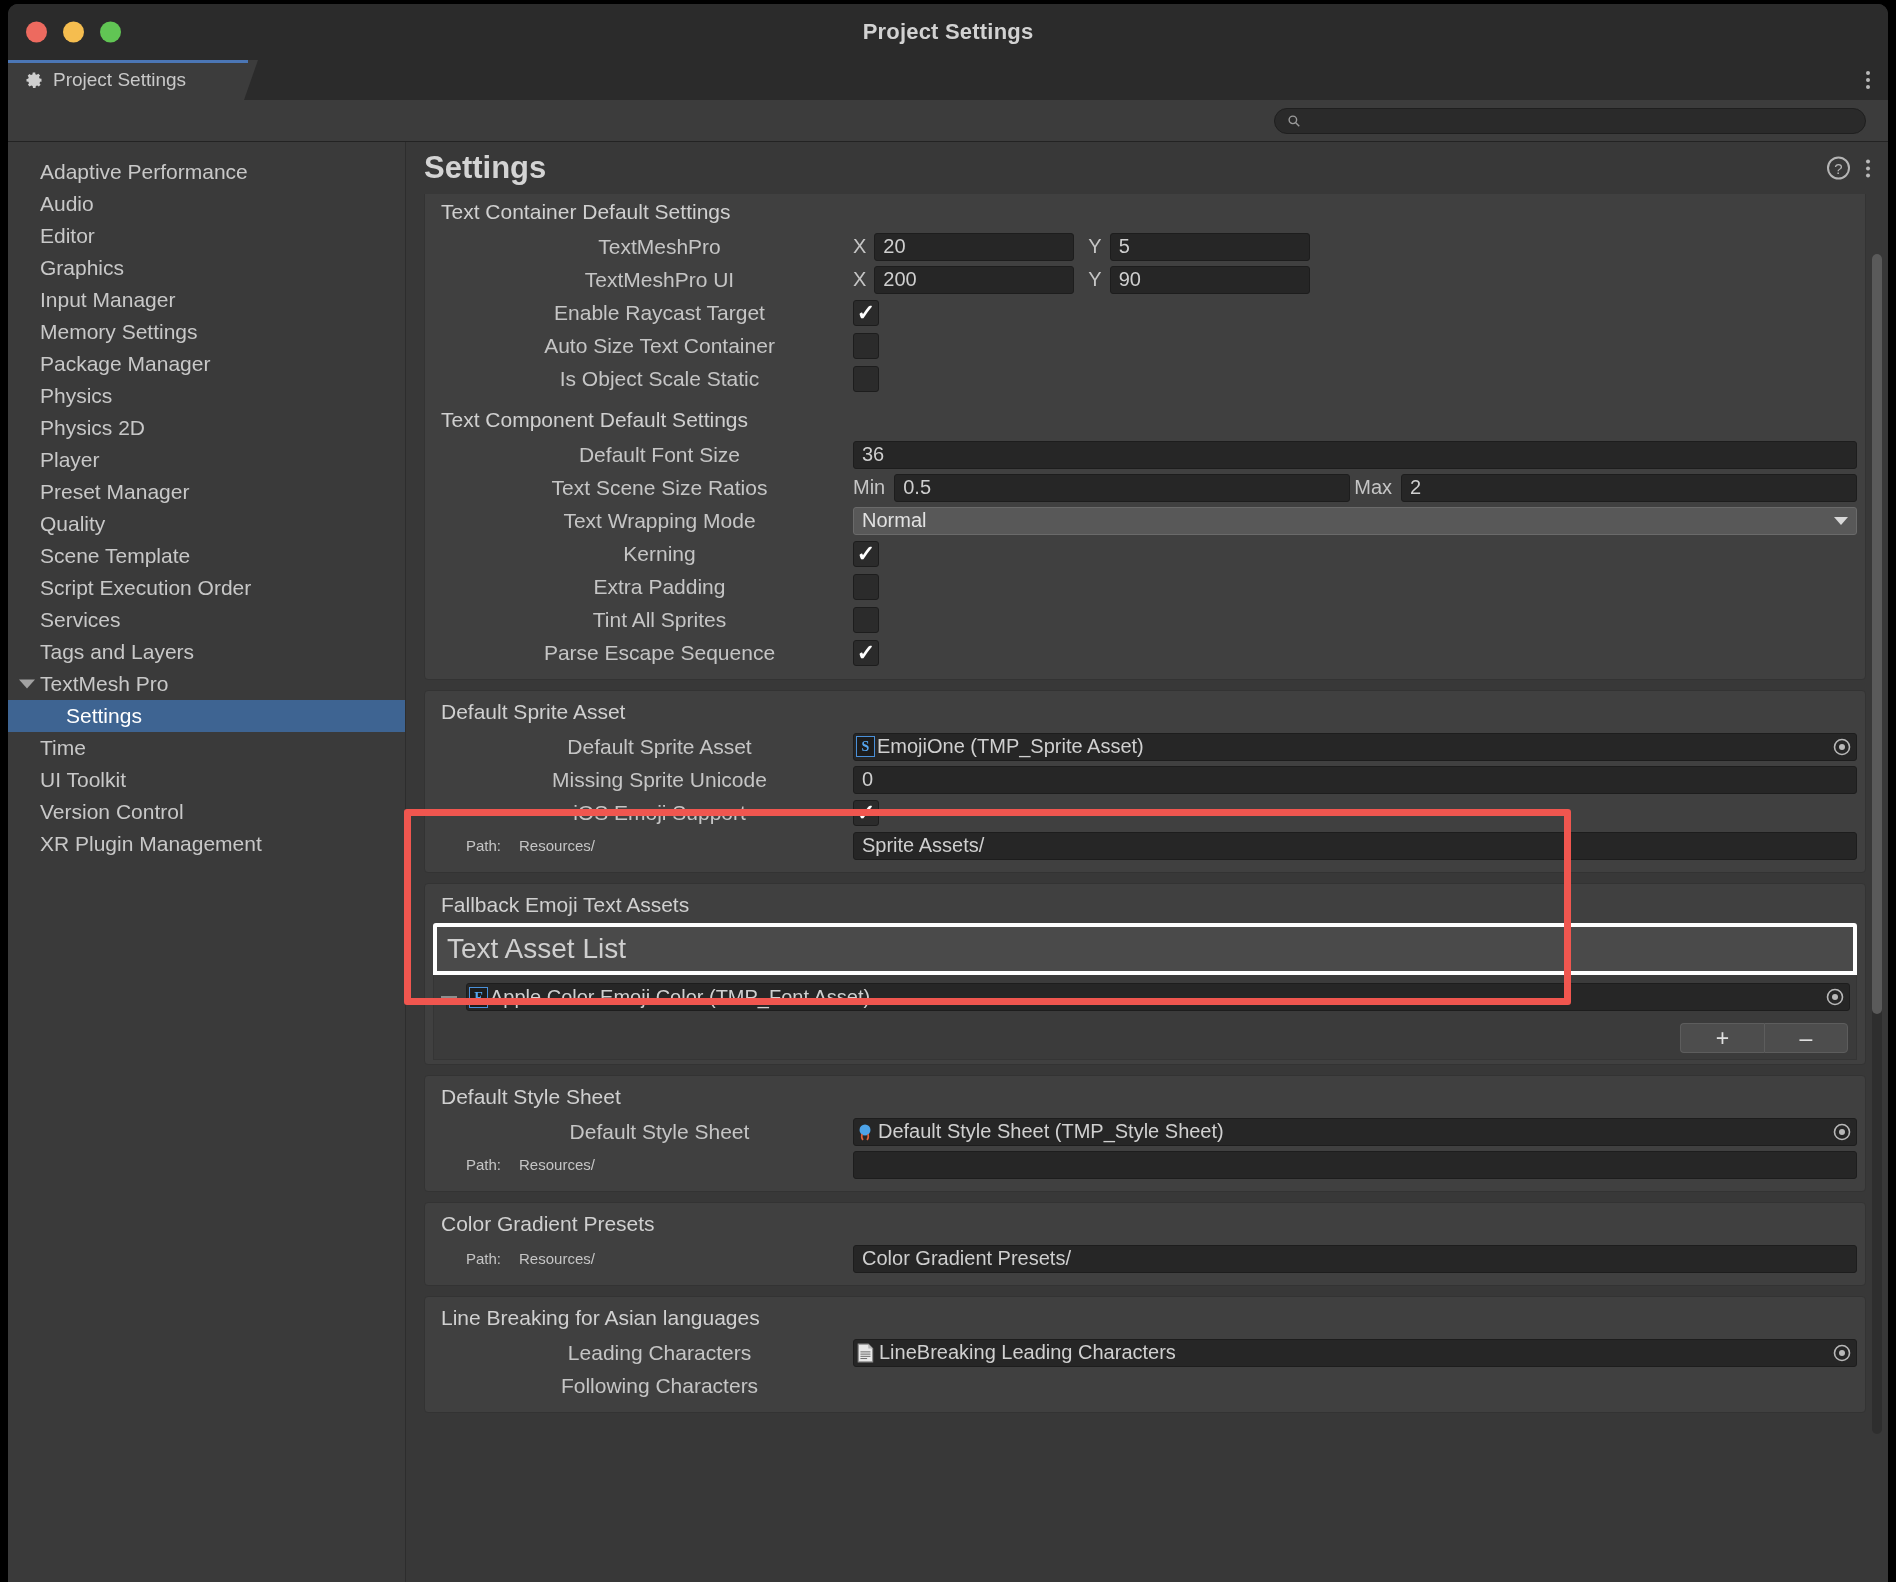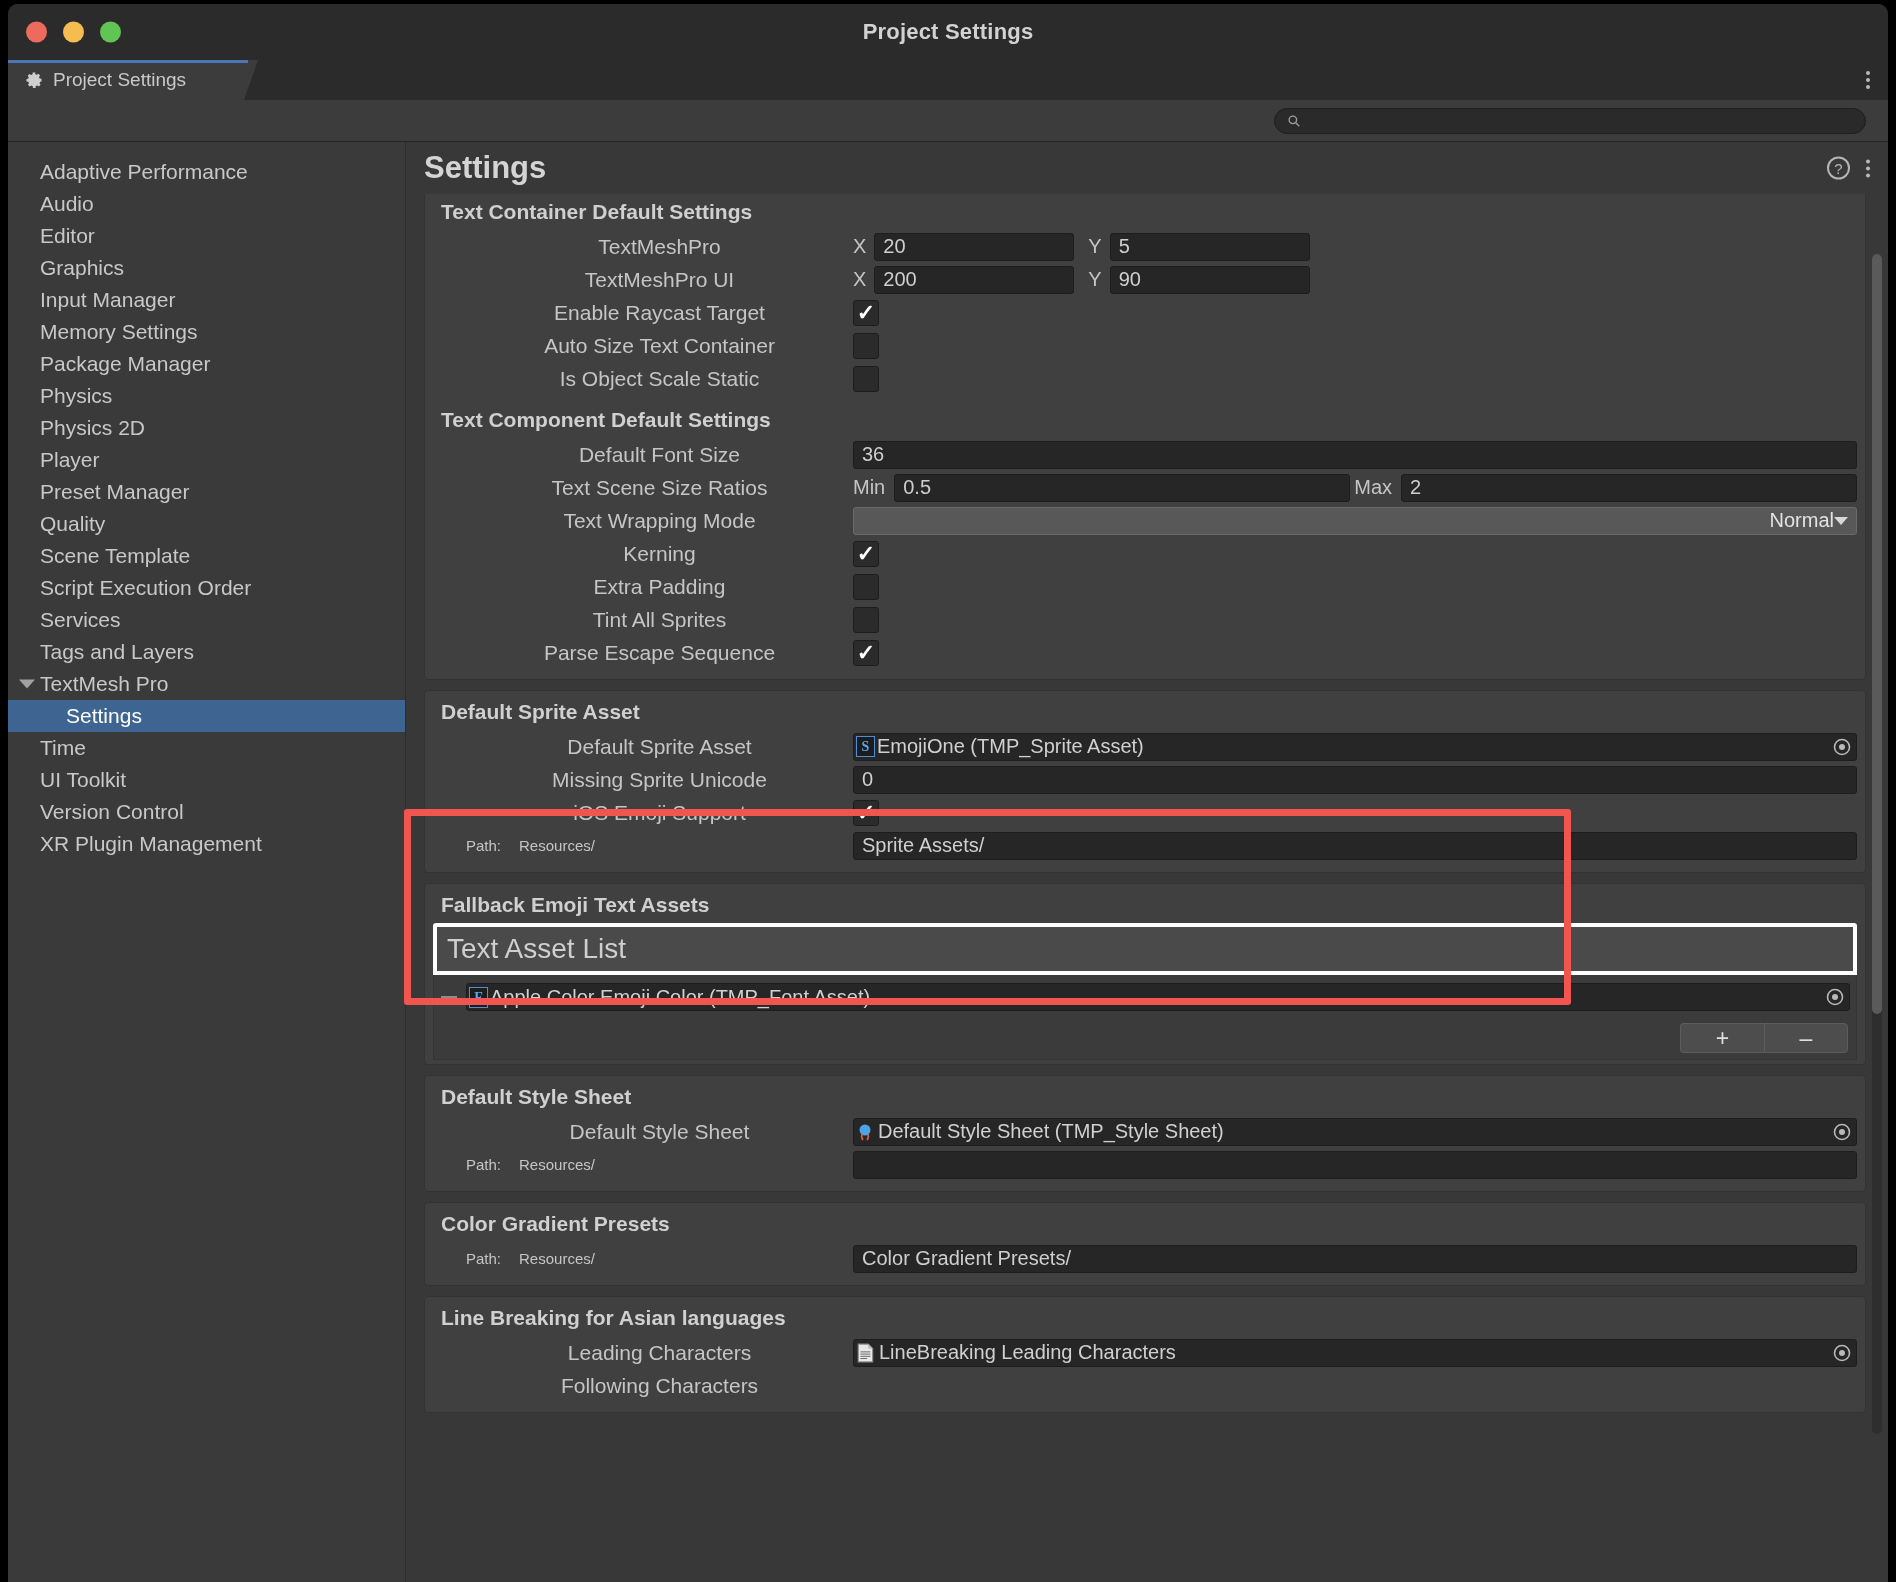--- a/index.html
+++ b/index.html
@@ -107,40 +107,40 @@
     position: absolute; right: 6px; top: 60px; width: 10px; height: 1180px;
     background: #2e2e2e; border-radius: 5px;
   }
   .scrollbar .thumb { position: absolute; left: 0; top: 0; width: 10px; height: 760px; background: #5a5a5a; border-radius: 5px; }
 
   
   .group {
     background: #404040; border: 1px solid #333333; border-radius: 4px;
     margin-bottom: 10px; padding: 6px 8px 10px 8px;
   }
-  .group-title { color: #d0d0d0; font-size: 21px; font-weight: bold; padding: 3px 0 6px 8px; }
+  .group-title { color: #d0d0d0; font-size: 21px; font-weight: normal; padding: 3px 0 6px 8px; }
 
   .row { display: flex; align-items: center; height: 33px; }
   .row .label { color: #c5c5c5; font-size: 21px; padding-left: 33px; width: 420px; flex: none; text-align: center; }
   .fields { flex: 1; display: flex; align-items: center; min-width: 0; }
 
   .axis { color: #c5c5c5; font-size: 20px; margin-right: 8px; }
   .minmax { color: #c5c5c5; font-size: 20px; margin: 0 9px 0 4px; }
 
   .input {
     height: 28px; background: #262626; border: 1px solid #1d1d1d; border-radius: 3px;
     color: #cfcfcf; font-size: 20px; display: flex; align-items: center;
     padding: 0 8px; overflow: hidden; white-space: nowrap;
   }
   .input.w-small { width: 200px; flex: none; }
   .input.grow { flex: 1; min-width: 0; }
 
   .dropdown {
     height: 28px; background: #585858; border: 1px solid #6a6a6a; border-radius: 3px;
-    color: #e2e2e2; font-size: 20px; display: flex; align-items: center; justify-content: flex-end;
+    color: #e2e2e2; font-size: 20px; display: flex; align-items: center; justify-content: space-between;
     padding: 0 8px; flex: 1; min-width: 0;
   }
   .caret { width: 0; height: 0; border-left: 7px solid transparent; border-right: 7px solid transparent; border-top: 8px solid #d8d8d8; }
 
   .checkbox {
     width: 26px; height: 26px; background: #2b2b2b; border: 1px solid #1d1d1d; border-radius: 3px;
     display: flex; align-items: center; justify-content: center; flex: none;
   }
   .checkbox .tick { color: #ffffff; font-size: 22px; line-height: 1; font-weight: bold; }
 

